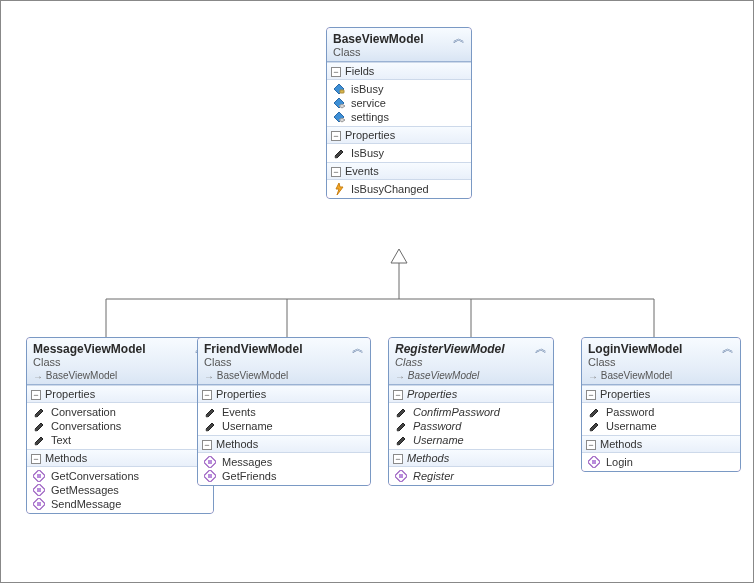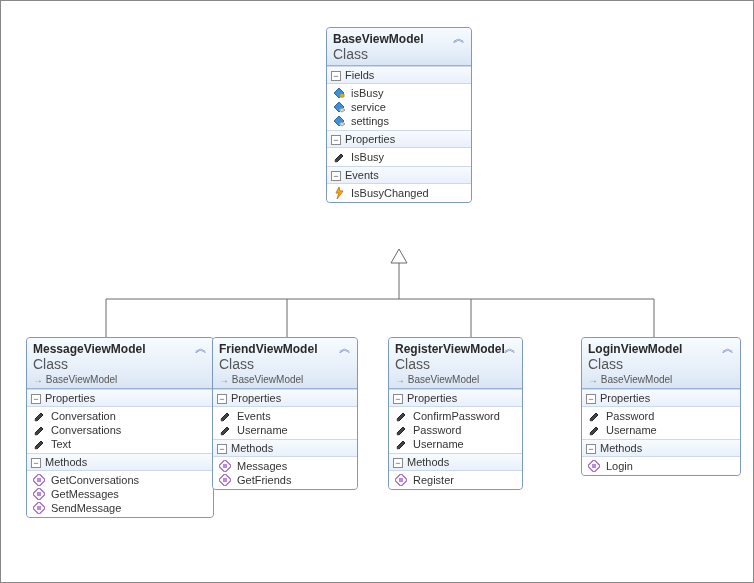--- a/index.html
+++ b/index.html
@@ -30,21 +30,21 @@
     border-bottom: 1px solid #9ab2d3;
     background: linear-gradient(#f7fbff, #e4edf8 70%, #d9e5f4);
     position: relative;
   }
   .cb-title {
     font-weight: 600;
     font-size: 12px;
     color: #2a2a2a;
   }
   .cb-sub {
-    font-size: 14px;
+    font-size: 11px;
     color: #555;
   }
   .cb-basearrow {
     font-size: 10px;
     color: #555;
     margin-top: 2px;
   }
   .cb-basearrow::before {
     content: "→ ";
     color: #888;
@@ -256,21 +256,21 @@
           <span class="ico">
             <svg viewBox="0 0 12 12">
               <rect x="1.5" y="1.5" width="9" height="9" transform="rotate(45 6 6)" fill="none" stroke="#9b5fc1" stroke-width="1.2"></rect>
               <rect x="4" y="4" width="4" height="4" fill="#b98bdc"></rect>
             </svg>
           </span>
           <span>SendMessage</span>
         </div>
       </div>
     </div>
-  <div id="box-friend" class="classbox" style="left: 211px; top: 336px; width: 146px;">
+  <div id="box-friend" class="classbox" style="left: 196px; top: 336px; width: 174px;">
       <div class="cb-head">
         <div class="cb-title">FriendViewModel</div>
         <div class="cb-sub">Class</div>
         <div class="cb-basearrow">BaseViewModel</div>
         <div class="chevrons"></div>
       </div>
       <div class="section-hdr"><span class="caret">−</span><span>Properties</span></div>
       <div class="section-body">
         <div class="member">
           <span class="ico">
@@ -306,21 +306,21 @@
           <span class="ico">
             <svg viewBox="0 0 12 12">
               <rect x="1.5" y="1.5" width="9" height="9" transform="rotate(45 6 6)" fill="none" stroke="#9b5fc1" stroke-width="1.2"></rect>
               <rect x="4" y="4" width="4" height="4" fill="#b98bdc"></rect>
             </svg>
           </span>
           <span>GetFriends</span>
         </div>
       </div>
     </div>
-  <div id="box-register" class="classbox" style="left: 387px; top: 336px; width: 135px;">
+  <div id="box-register" class="classbox" style="left: 387px; top: 336px; width: 166px; font-style: italic;">
       <div class="cb-head">
         <div class="cb-title">RegisterViewModel</div>
         <div class="cb-sub">Class</div>
         <div class="cb-basearrow">BaseViewModel</div>
         <div class="chevrons"></div>
       </div>
       <div class="section-hdr"><span class="caret">−</span><span>Properties</span></div>
       <div class="section-body">
         <div class="member">
           <span class="ico">

